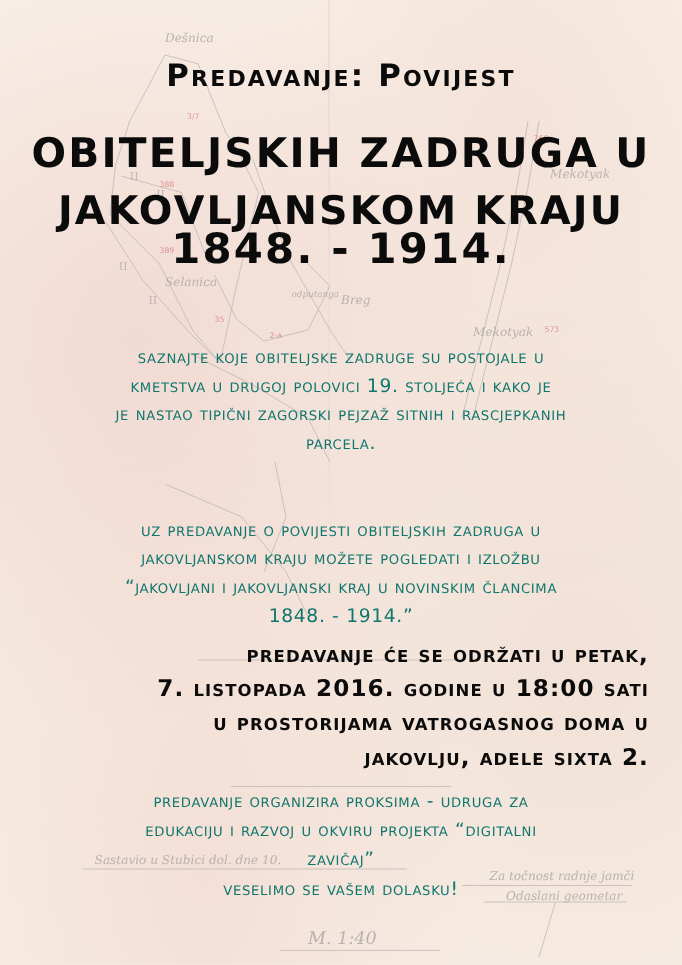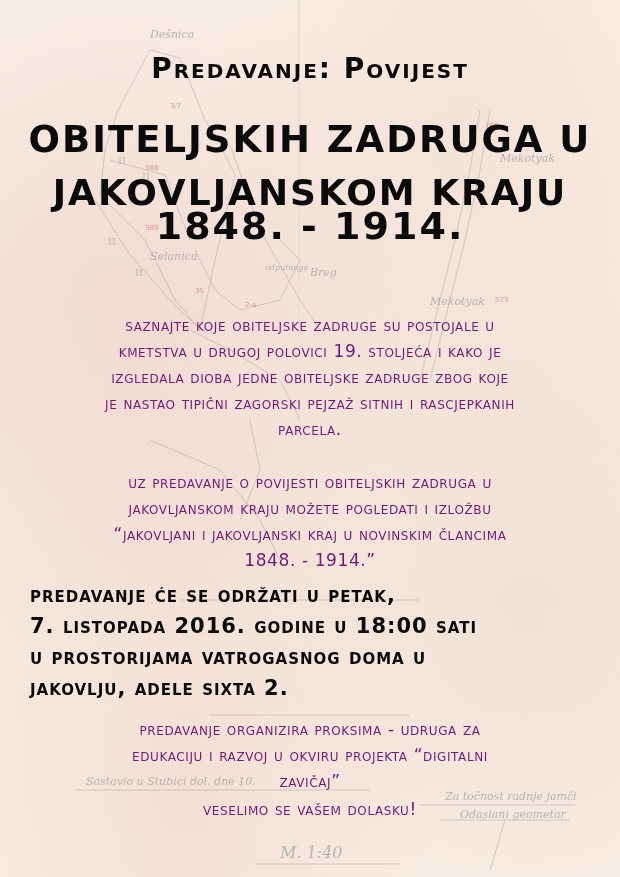--- a/index.html
+++ b/index.html
@@ -30,26 +30,26 @@
       letter-spacing: 2px; color: #0b0b0b;
     }
     .t1 { top: 52px; font-size: 28px; font-variant: small-caps; }
     .t2 { top: 118px; font-size: 37px; letter-spacing: 2px; }
     .t3 { top: 172px; font-size: 36px; letter-spacing: 2px; }
     .t4 { top: 204px; font-size: 38px; letter-spacing: 2px; }
     .para {
       position: absolute; left: 50px; right: 50px; text-align: center;
       font-family: "DejaVu Sans", sans-serif; font-variant: small-caps;
       text-transform: lowercase; font-size: 17px; line-height: 26px;
-      color: #701a75; letter-spacing: 0.6px;
+      color: #0f766e; letter-spacing: 0.6px;
     }
     .p1 { top: 312px; }
     .p2 { top: 469px; }
     .event {
-      position: absolute; left: 30px; right: 30px; text-align: left;
+      position: absolute; left: 30px; right: 30px; text-align: right;
       font-weight: bold; font-variant: small-caps; text-transform: lowercase;
       font-size: 21px; line-height: 31px; color: #0b0b0b; letter-spacing: 1px; top: 580px;
     }
     .p3 { top: 716px; }
     .p4 { top: 796px; }
   </style>
 </head>
 <body>
 
 <div class="paper"></div>
@@ -107,21 +107,20 @@
 
 <div class="content">
   <div class="title-line t1">Predavanje: Povijest</div>
   <div class="title-line t2">OBITELJSKIH ZADRUGA U</div>
   <div class="title-line t3">JAKOVLJANSKOM KRAJU</div>
   <div class="title-line t4">1848. - 1914.</div>
 
   <div class="para p1">
     <div>Saznajte koje obiteljske zadruge su postojale u</div>
     <div>kmetstva u drugoj polovici 19. stoljeća i kako je</div>
-    <div>izgledala dioba jedne obiteljske zadruge zbog koje</div>
     <div>je nastao tipični zagorski pejzaž sitnih i rascjepkanih</div>
     <div>parcela.</div>
   </div>
 
   <div class="para p2">
     <div>Uz predavanje o povijesti obiteljskih zadruga u</div>
     <div>jakovljanskom kraju možete pogledati i izložbu</div>
     <div>“Jakovljani i jakovljanski kraj u novinskim člancima</div>
     <div>1848. - 1914.”</div>
   </div>

